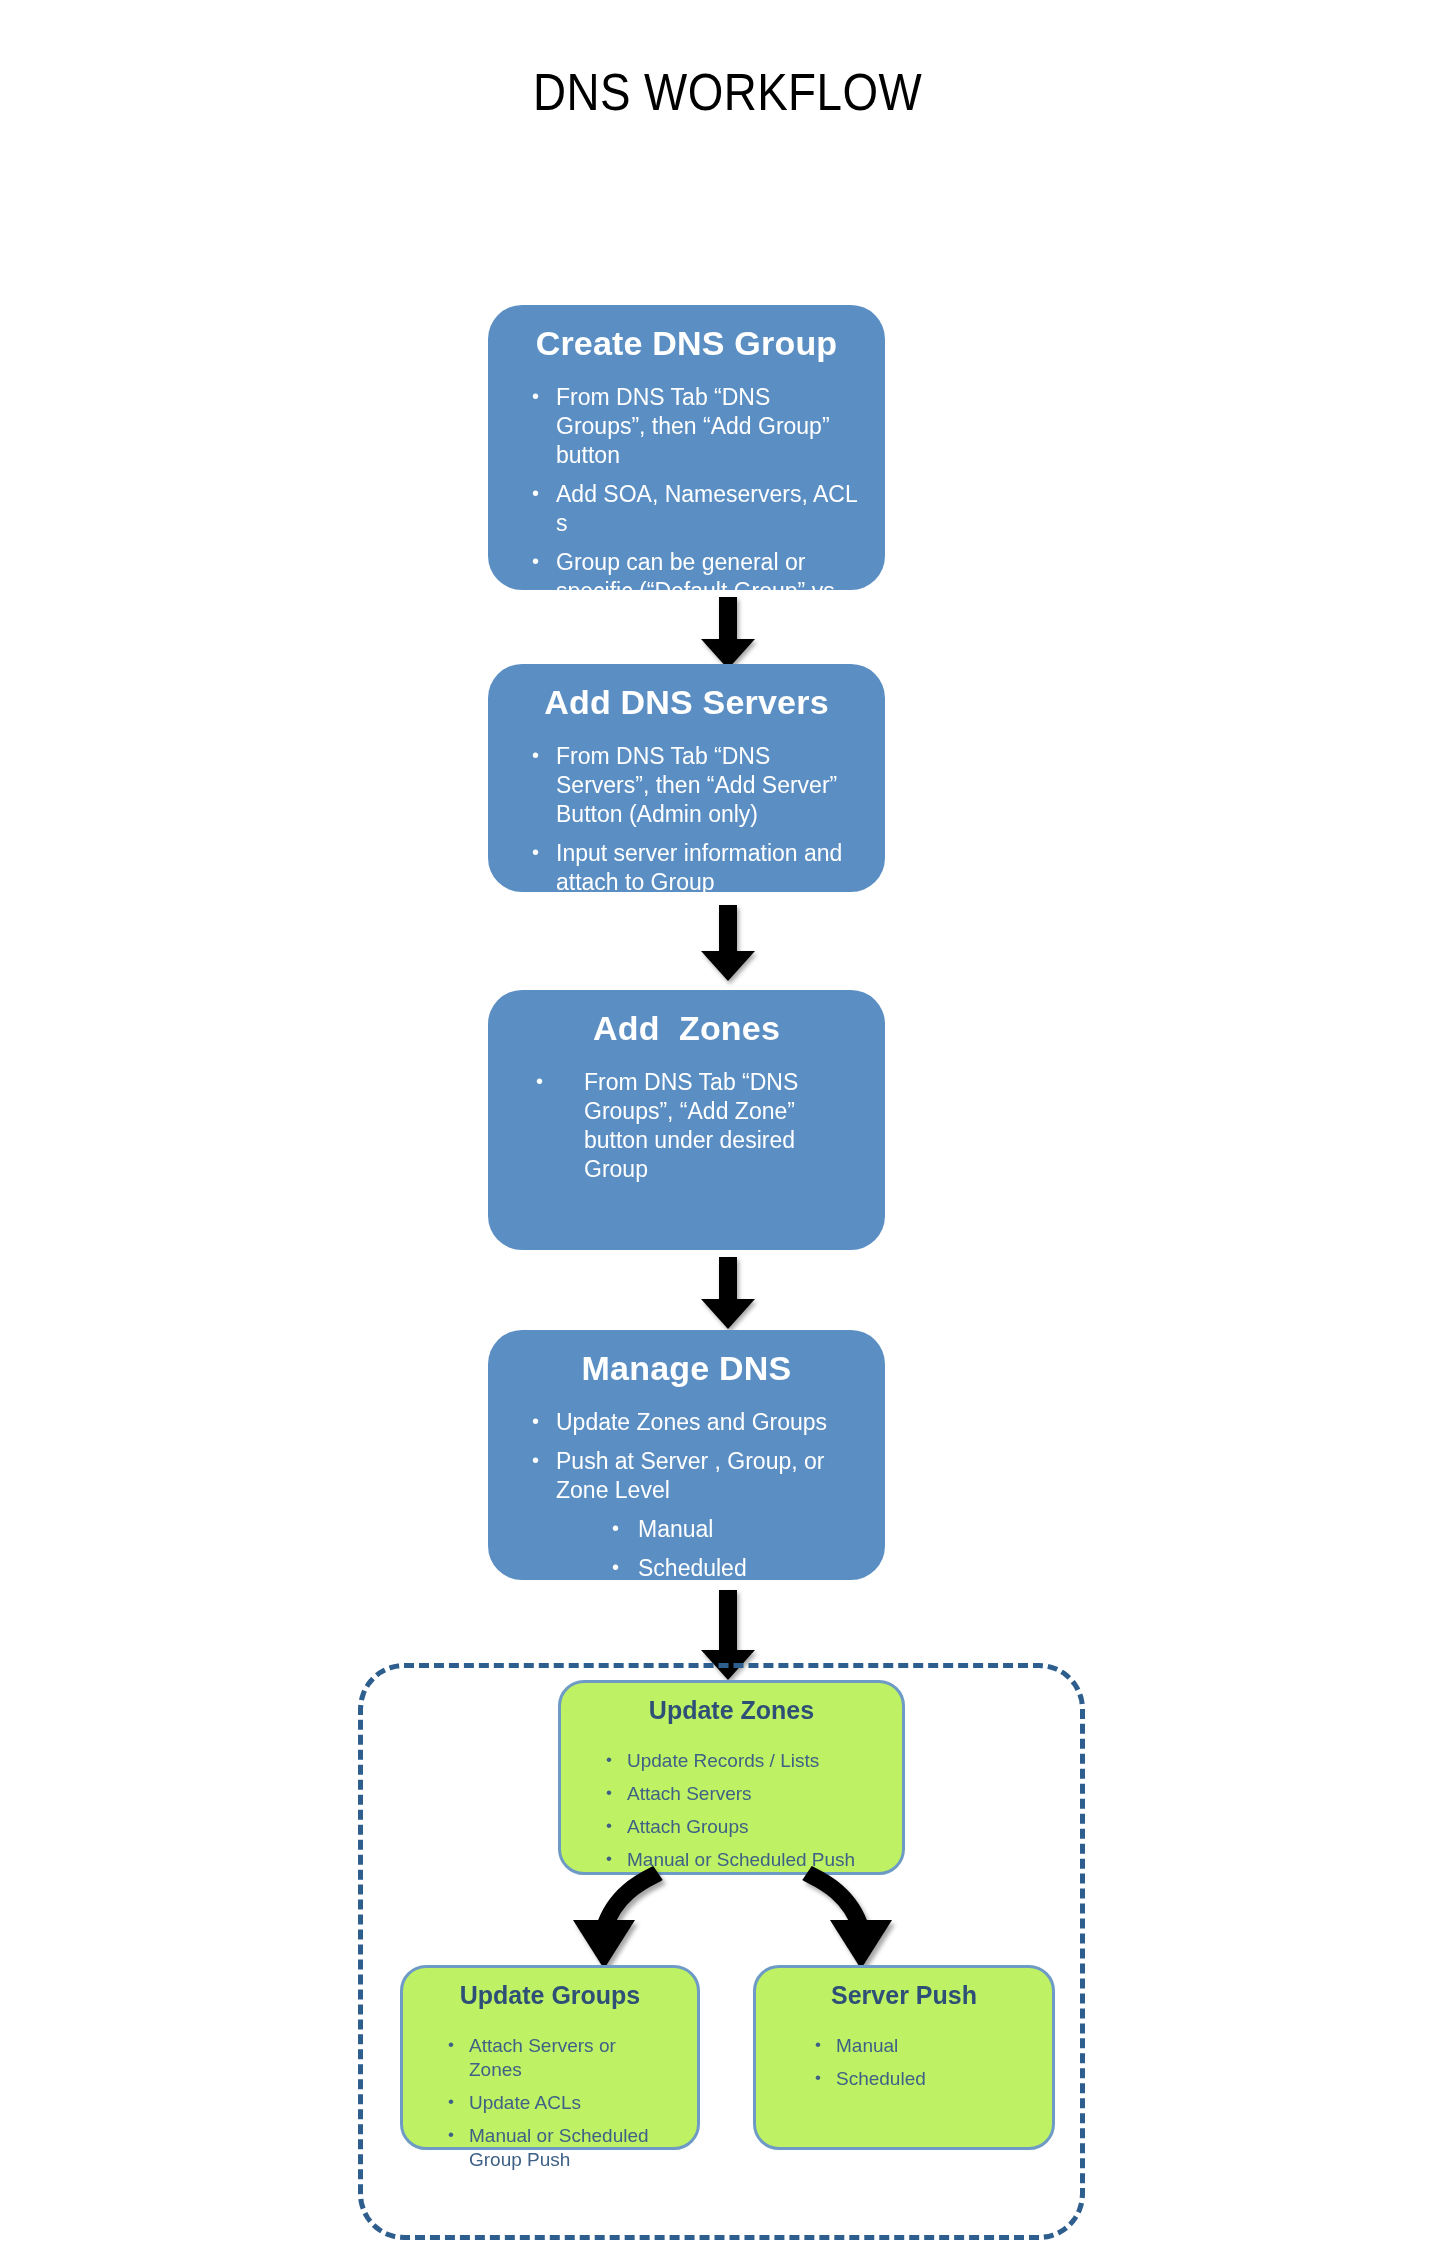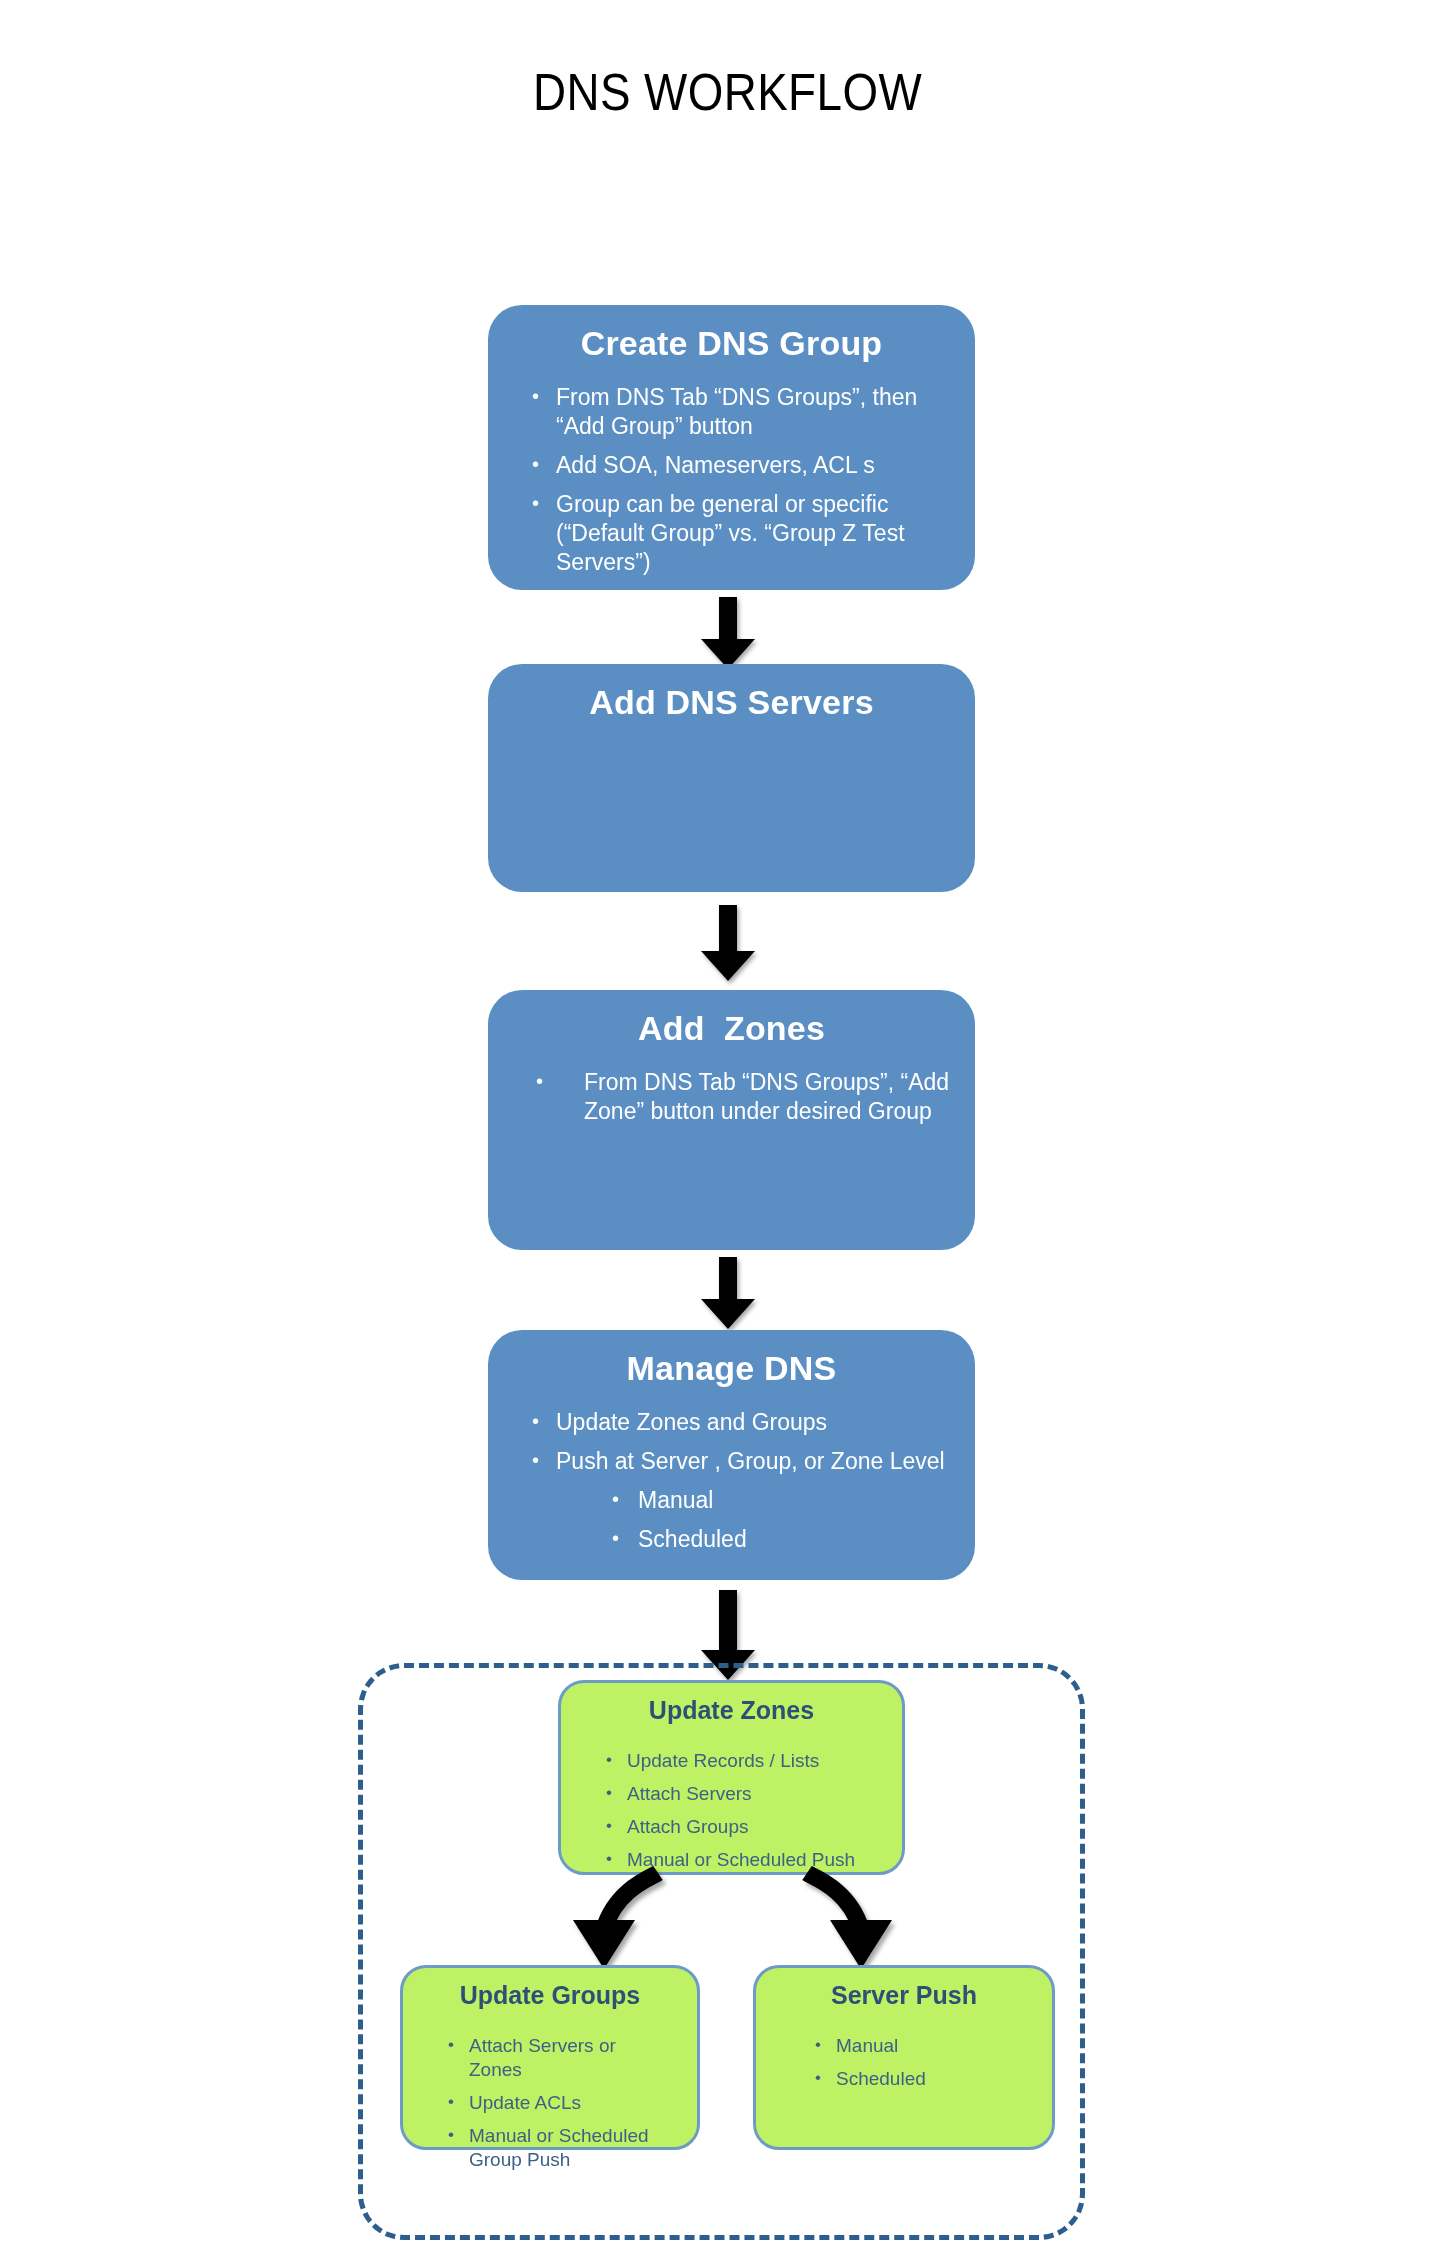--- a/index.html
+++ b/index.html
@@ -21,21 +21,21 @@
     color:#000000;
     font-weight:400;
     font-family:"Liberation Sans","DejaVu Sans",sans-serif;
     transform:scaleX(0.88);
     transform-origin:center;
   }
 
   
   .stage{
     position:absolute;
-    left:488px;width:487px;
+    left:488px;width:397px;
     background:#5B8FC4;
     border-radius:34px;
     color:#ffffff;
     box-sizing:border-box;
     padding:0;
   }
   .stage-title{
     text-align:center;
     font-weight:bold;
     font-size:34px;
@@ -171,20 +171,24 @@
     </ul>
   </div>
 
   <div class="arrow-down" style="left:701px;top:597px;height:72px;">
     <div class="shaft" style="height:44px;"></div>
     <div class="head" style="top:42px;"></div>
   </div>
 
   <div class="stage" style="top:664px;height:228px;">
     <div class="stage-title">Add DNS Servers</div>
+    <ul>
+      <li>From DNS Tab “DNS Servers”, then “Add Server” Button (Admin only)</li>
+      <li>Input server information and attach to Group</li>
+    </ul>
   </div>
 
   <div class="arrow-down" style="left:701px;top:905px;height:78px;">
     <div class="shaft" style="height:48px;"></div>
     <div class="head" style="top:46px;"></div>
   </div>
 
   <div class="stage" style="top:990px;height:260px;">
     <div class="stage-title">Add  Zones</div>
     <ul>

